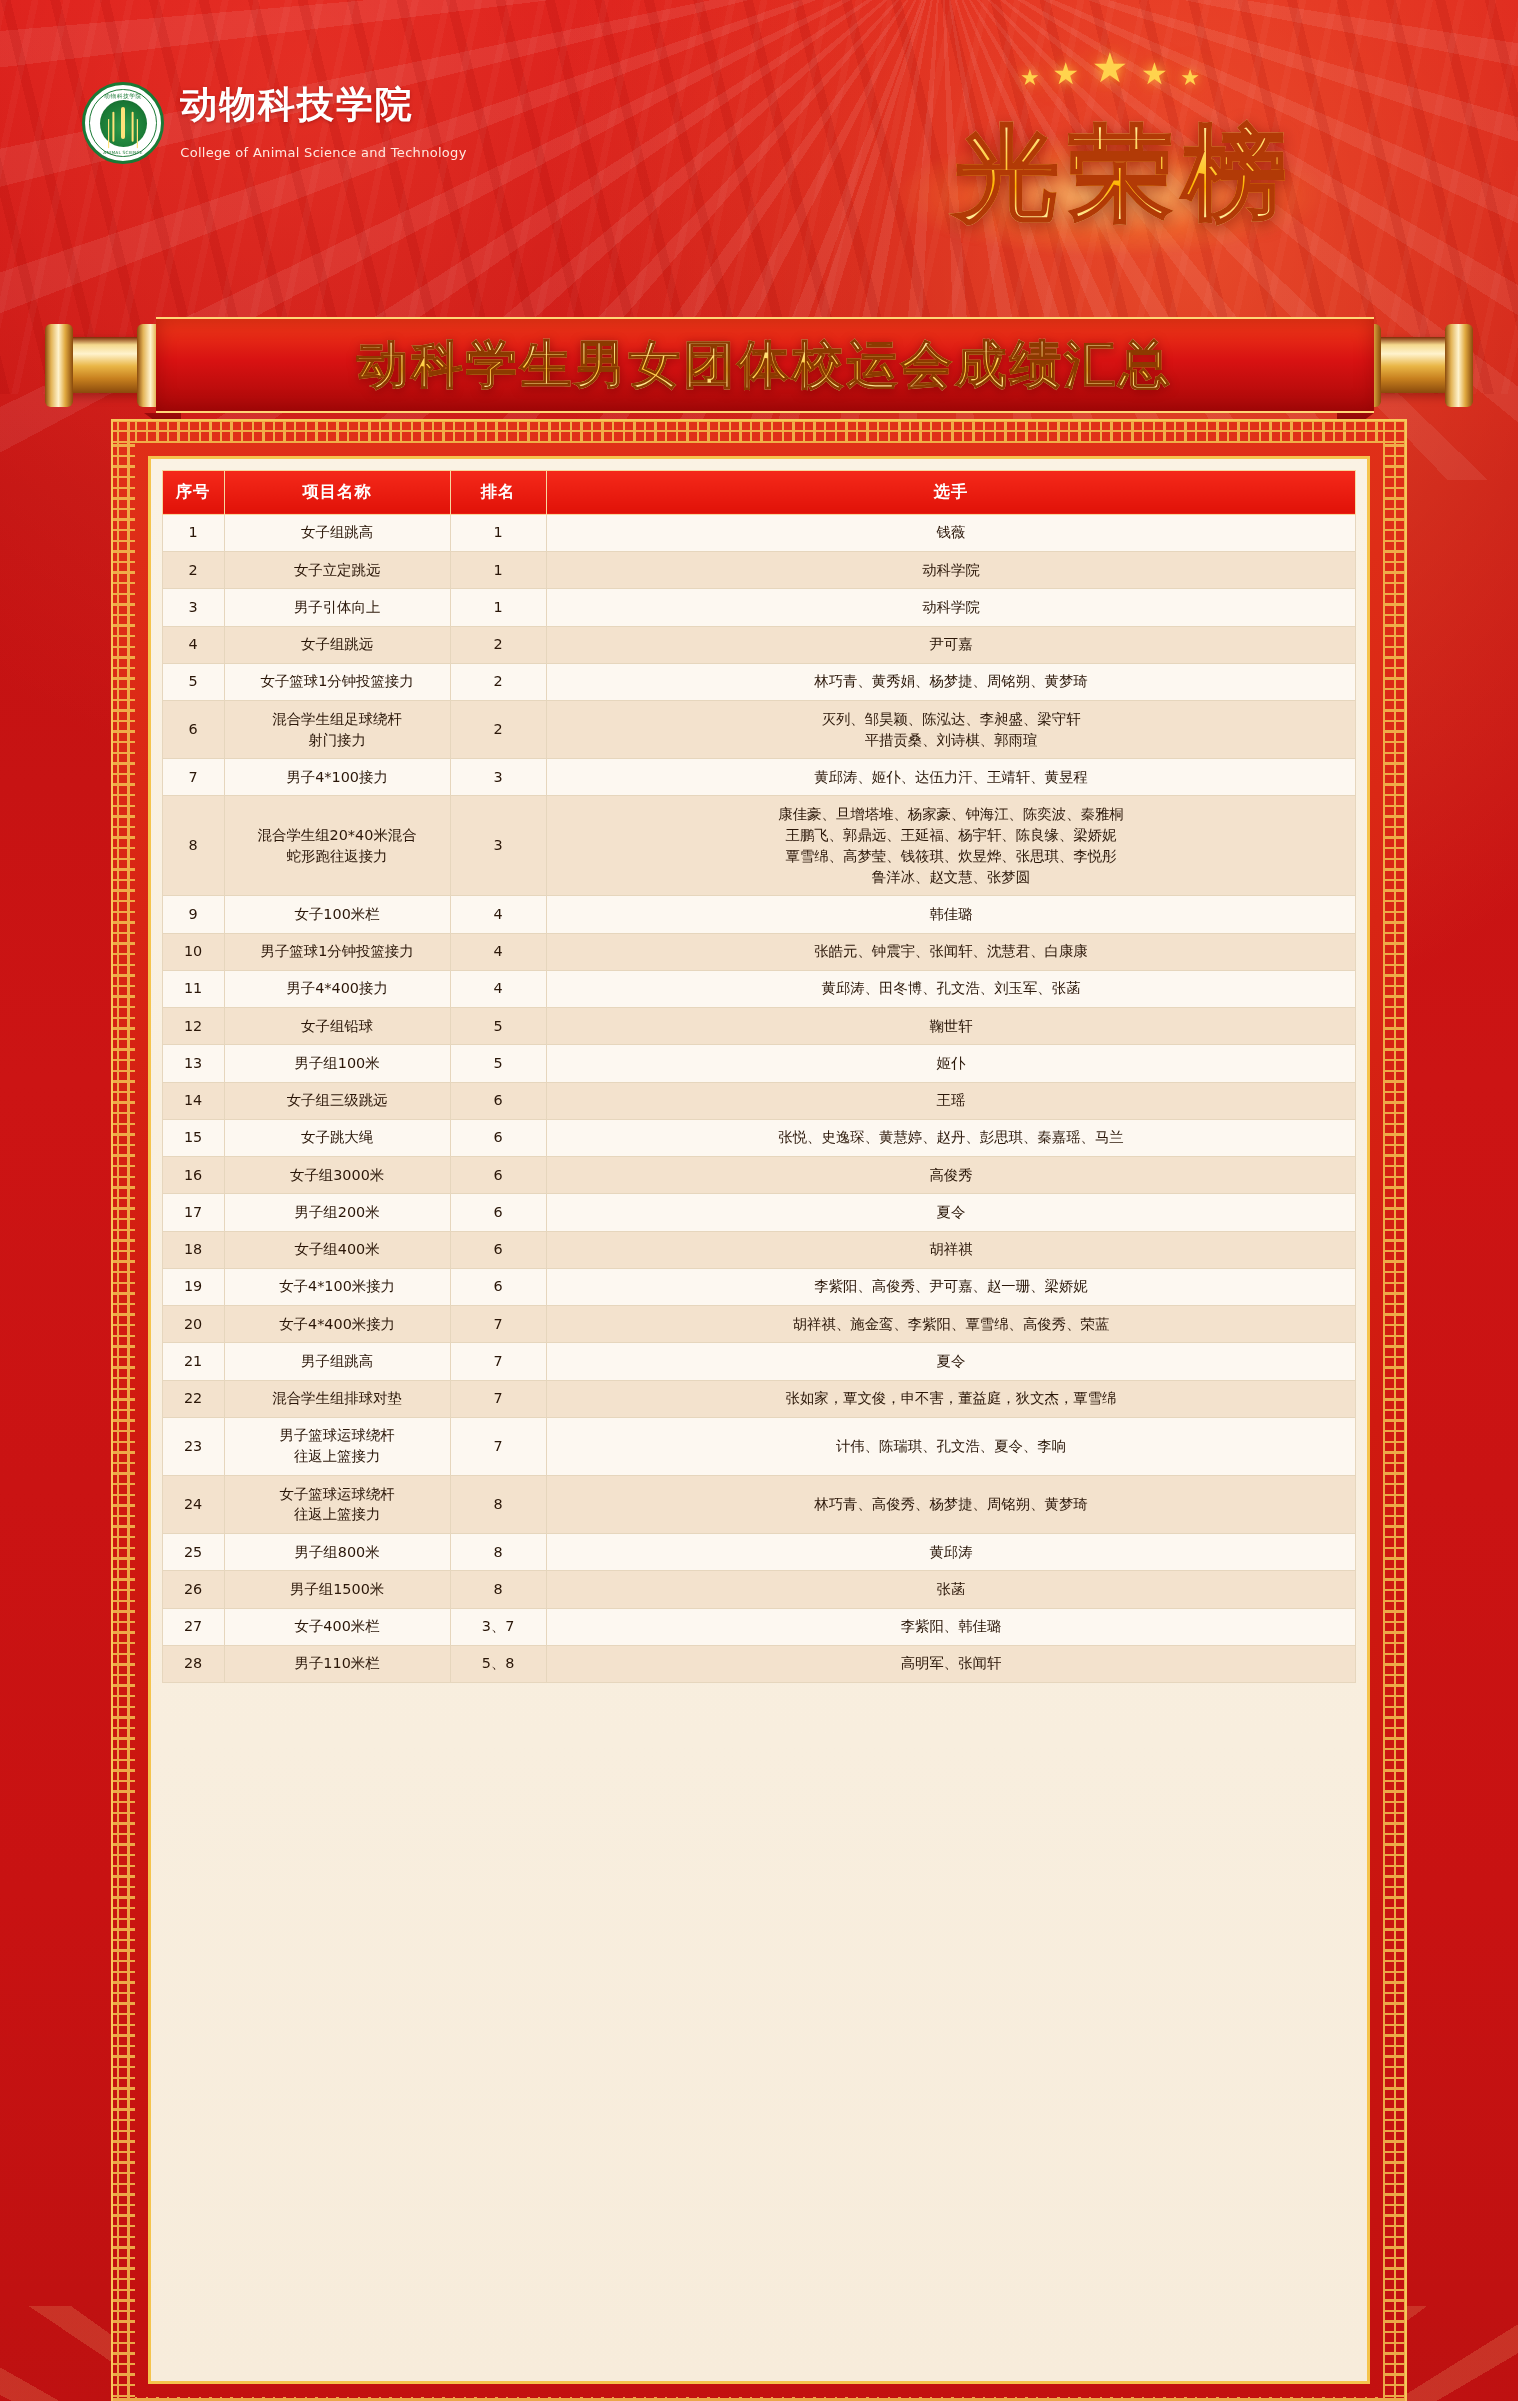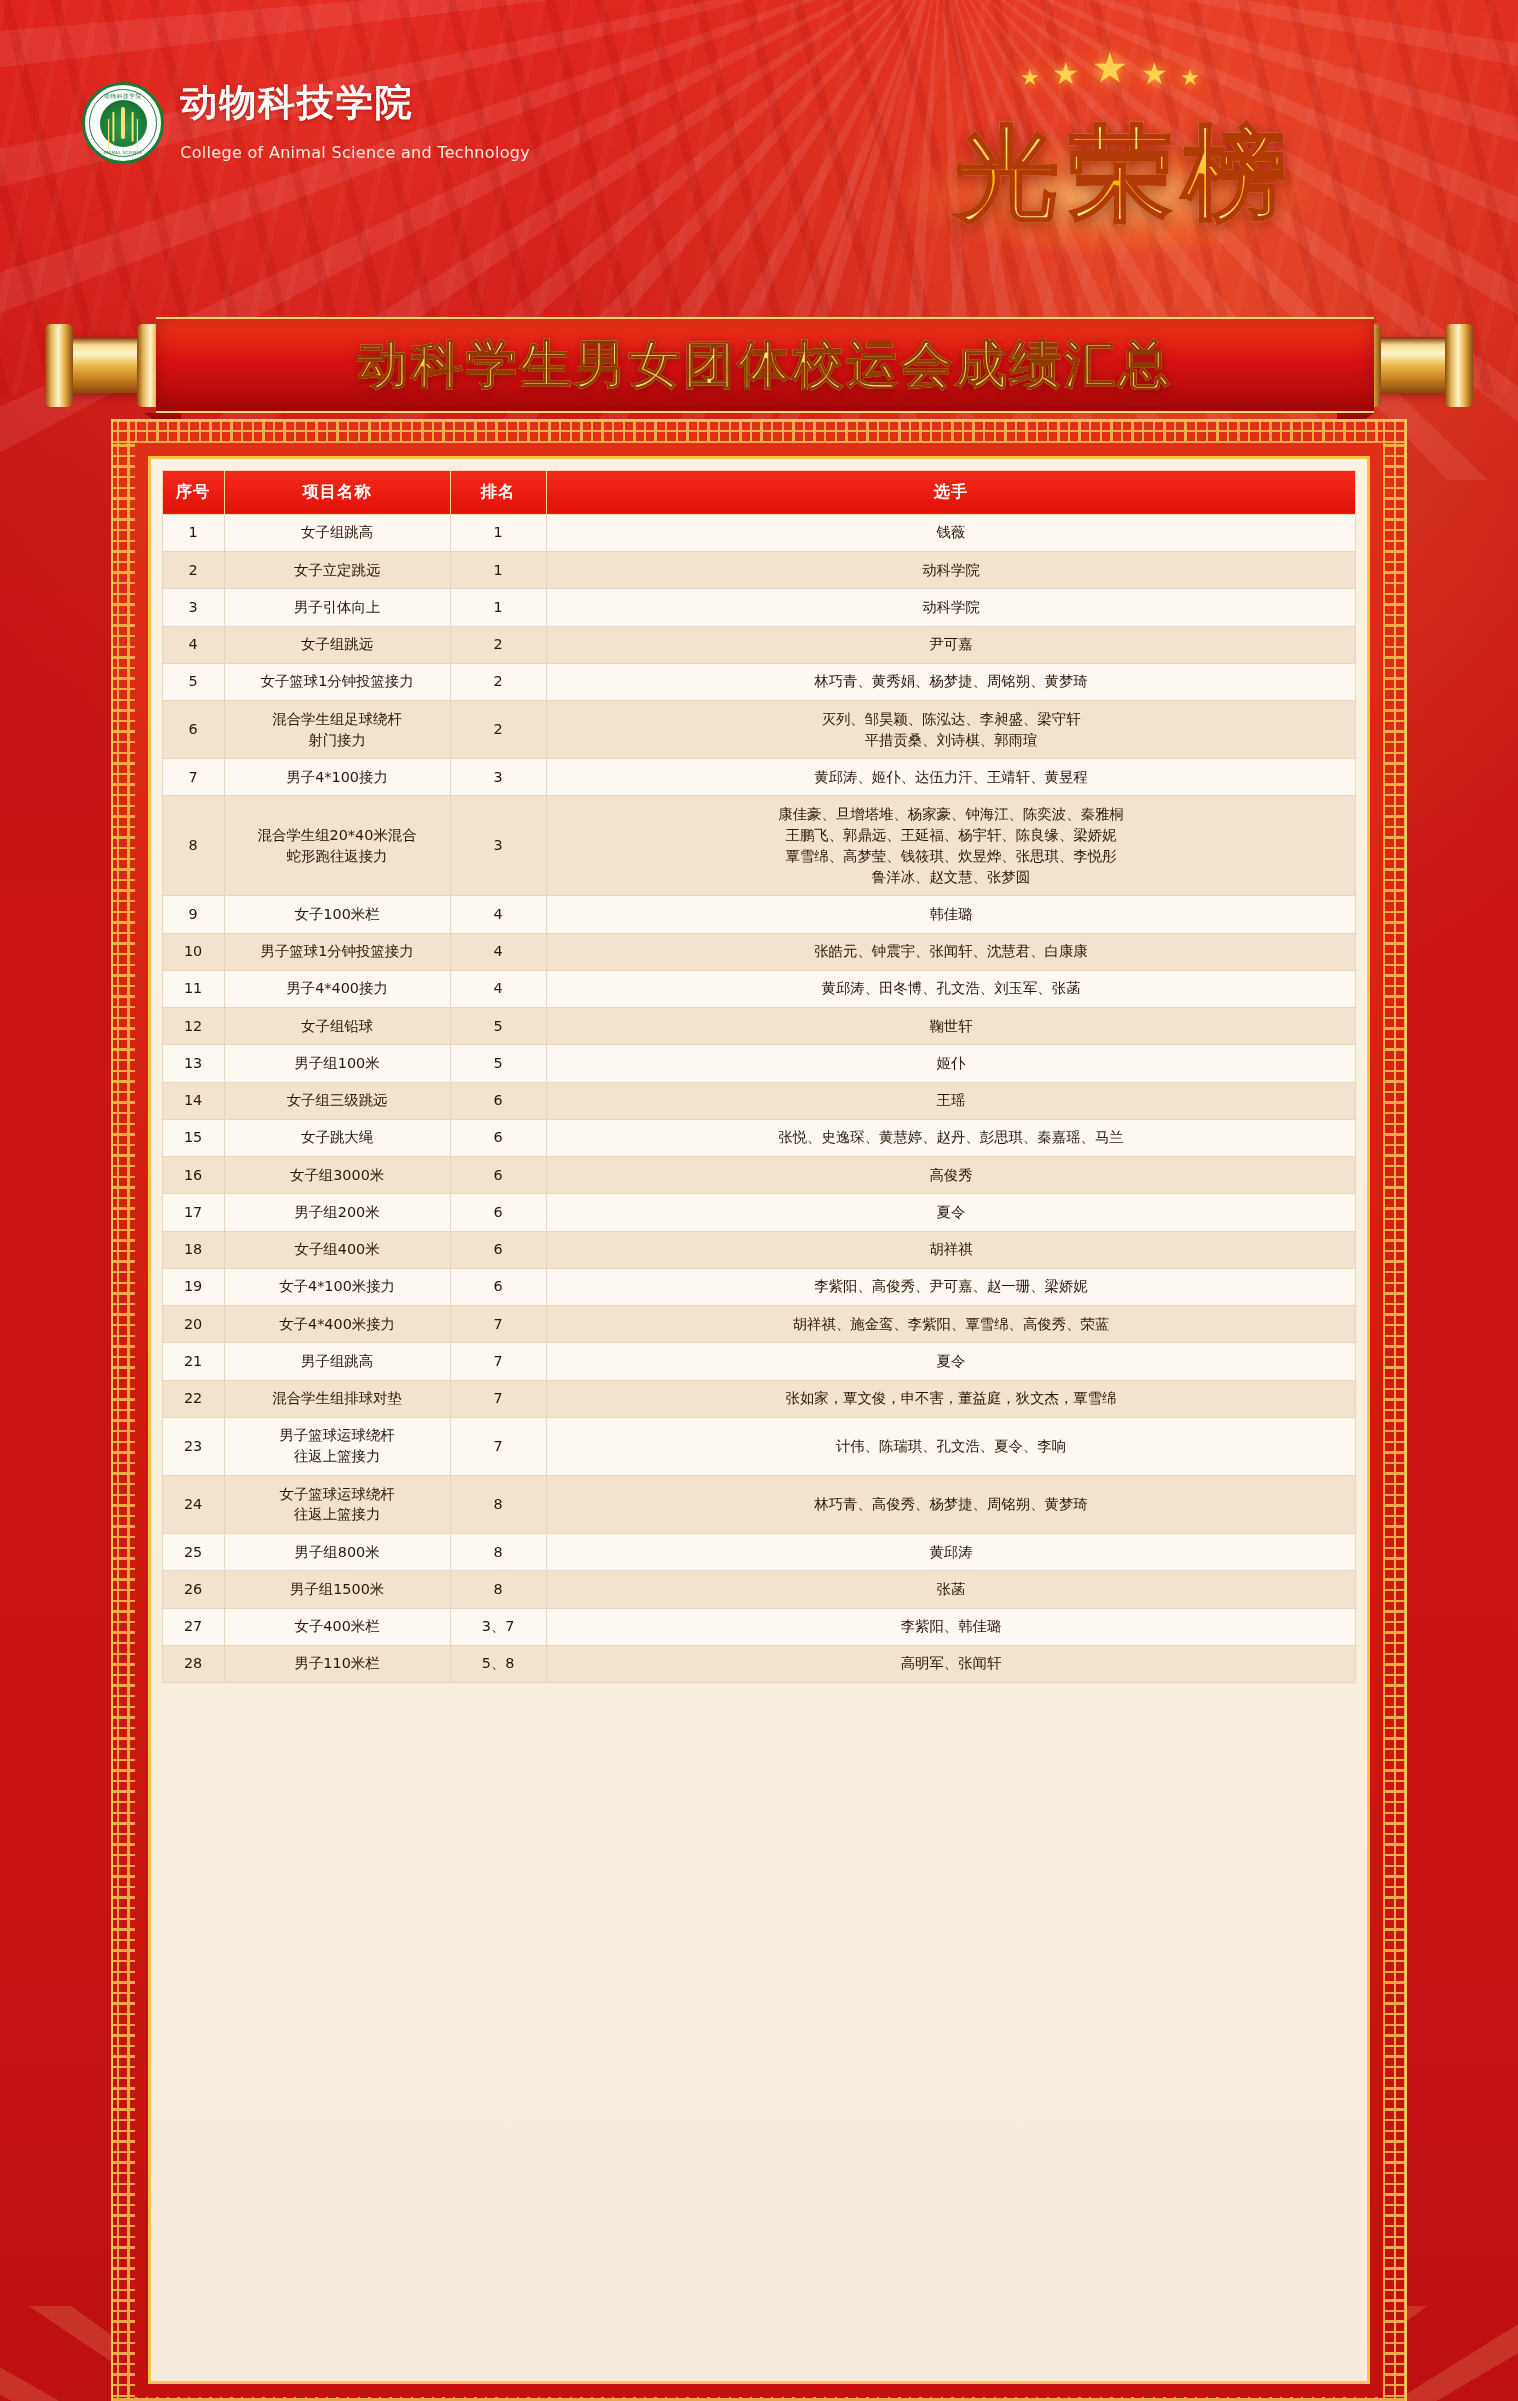--- a/index.html
+++ b/index.html
@@ -87,21 +87,21 @@
   .logo-seal-bot {
     position: absolute; bottom: 6.2px; left: 0; width: 100%;
     text-align: center; font-size: 4.3px; color: #1a7a36; letter-spacing: 0.2px;
   }
   .logo-text-cn {
     font-size: 37px; font-weight: bold; color: #ffffff;
     letter-spacing: 1.9px; line-height: 1.04;
     text-shadow: 0 1.4px 3.8px rgba(110,0,0,.45);
   }
   .logo-text-en {
-    font-size: 16px; color: #ffe9e0; letter-spacing: 0.3px; margin-top: 21px;
+    font-size: 13px; color: #ffe9e0; letter-spacing: 0.3px; margin-top: 21px;
   }
 
   .glory-wrap {
     position: absolute; top: 48px; right: 86px; width: 644px; height: 202px;
   }
   .stars {
     position: absolute; top: 0; left: 50%; transform: translateX(-50%);
     display: flex; align-items: flex-end; gap: 12.5px;
   }
   .star {

